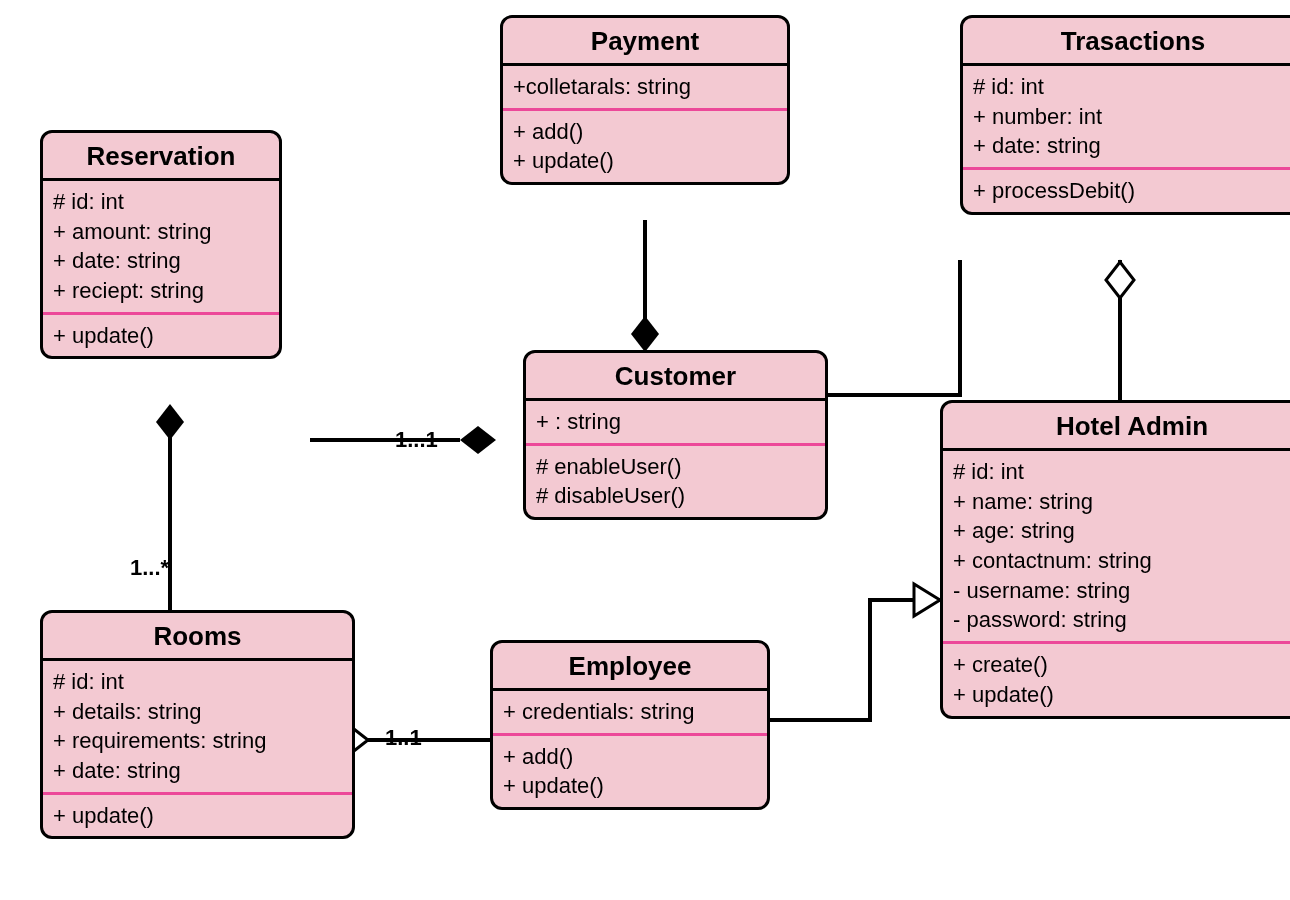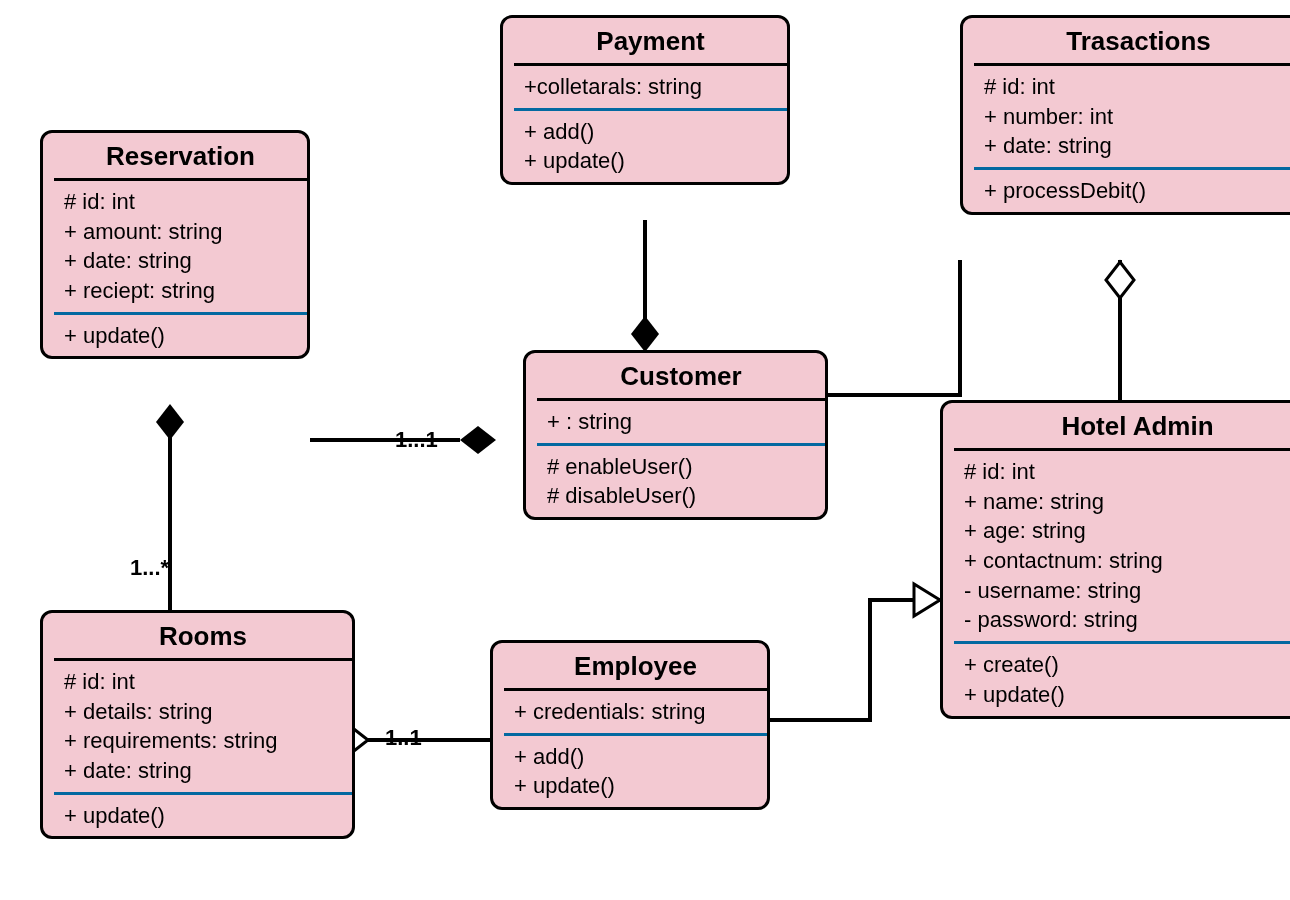--- a/index.html
+++ b/index.html
@@ -13,31 +13,30 @@
     width: 1290px;
     height: 900px;
   }
   .class-box {
     position: absolute;
     background: #f3c9d2;
     border: 3px solid #000;
     border-radius: 12px;
     box-sizing: border-box;
     overflow: hidden;
-    padding-left: 11px;
   }
   .class-title {
     text-align: center;
     font-weight: bold;
     font-size: 26px;
     padding: 8px 6px 6px 6px;
     border-bottom: 3px solid #000;
   }
   .section {
-    border-bottom: 3px solid #0369a1;
+    border-bottom: 3px solid #ec4899;
     padding: 6px 10px 6px 10px;
     font-size: 22px;
     line-height: 1.35;
   }
   .section:last-child { border-bottom: none; }
   .row { white-space: nowrap; }
   .mult {
     position: absolute;
     font-weight: bold;
     font-size: 22px;
@@ -70,21 +69,21 @@
     <line x1="1120" y1="260" x2="1120" y2="400" stroke="#000" stroke-width="4"></line>
     <polygon points="1120,262 1134,280 1120,298 1106,280" fill="#fff" stroke="#000" stroke-width="3"></polygon>
 
     <polyline points="770,720 870,720 870,600 940,600" fill="none" stroke="#000" stroke-width="4"></polyline>
     <polygon points="940,600 914,584 914,616" fill="#fff" stroke="#000" stroke-width="3"></polygon>
 
     <line x1="360" y1="740" x2="490" y2="740" stroke="#000" stroke-width="4"></line>
     <polygon points="332,740 350,726 368,740 350,754" fill="#fff" stroke="#000" stroke-width="3"></polygon>
   </svg>
 
-  <div class="class-box" style="left:40px; top:130px; width:270px;">
+  <div class="class-box" style="left:40px; top:130px; width:242px;">
     <div class="class-title">Reservation</div>
     <div class="section">
       <div class="row"># id: int</div>
       <div class="row">+ amount: string</div>
       <div class="row">+ date: string</div>
       <div class="row">+ reciept: string</div>
     </div>
     <div class="section">
       <div class="row">+ update()</div>
     </div>

